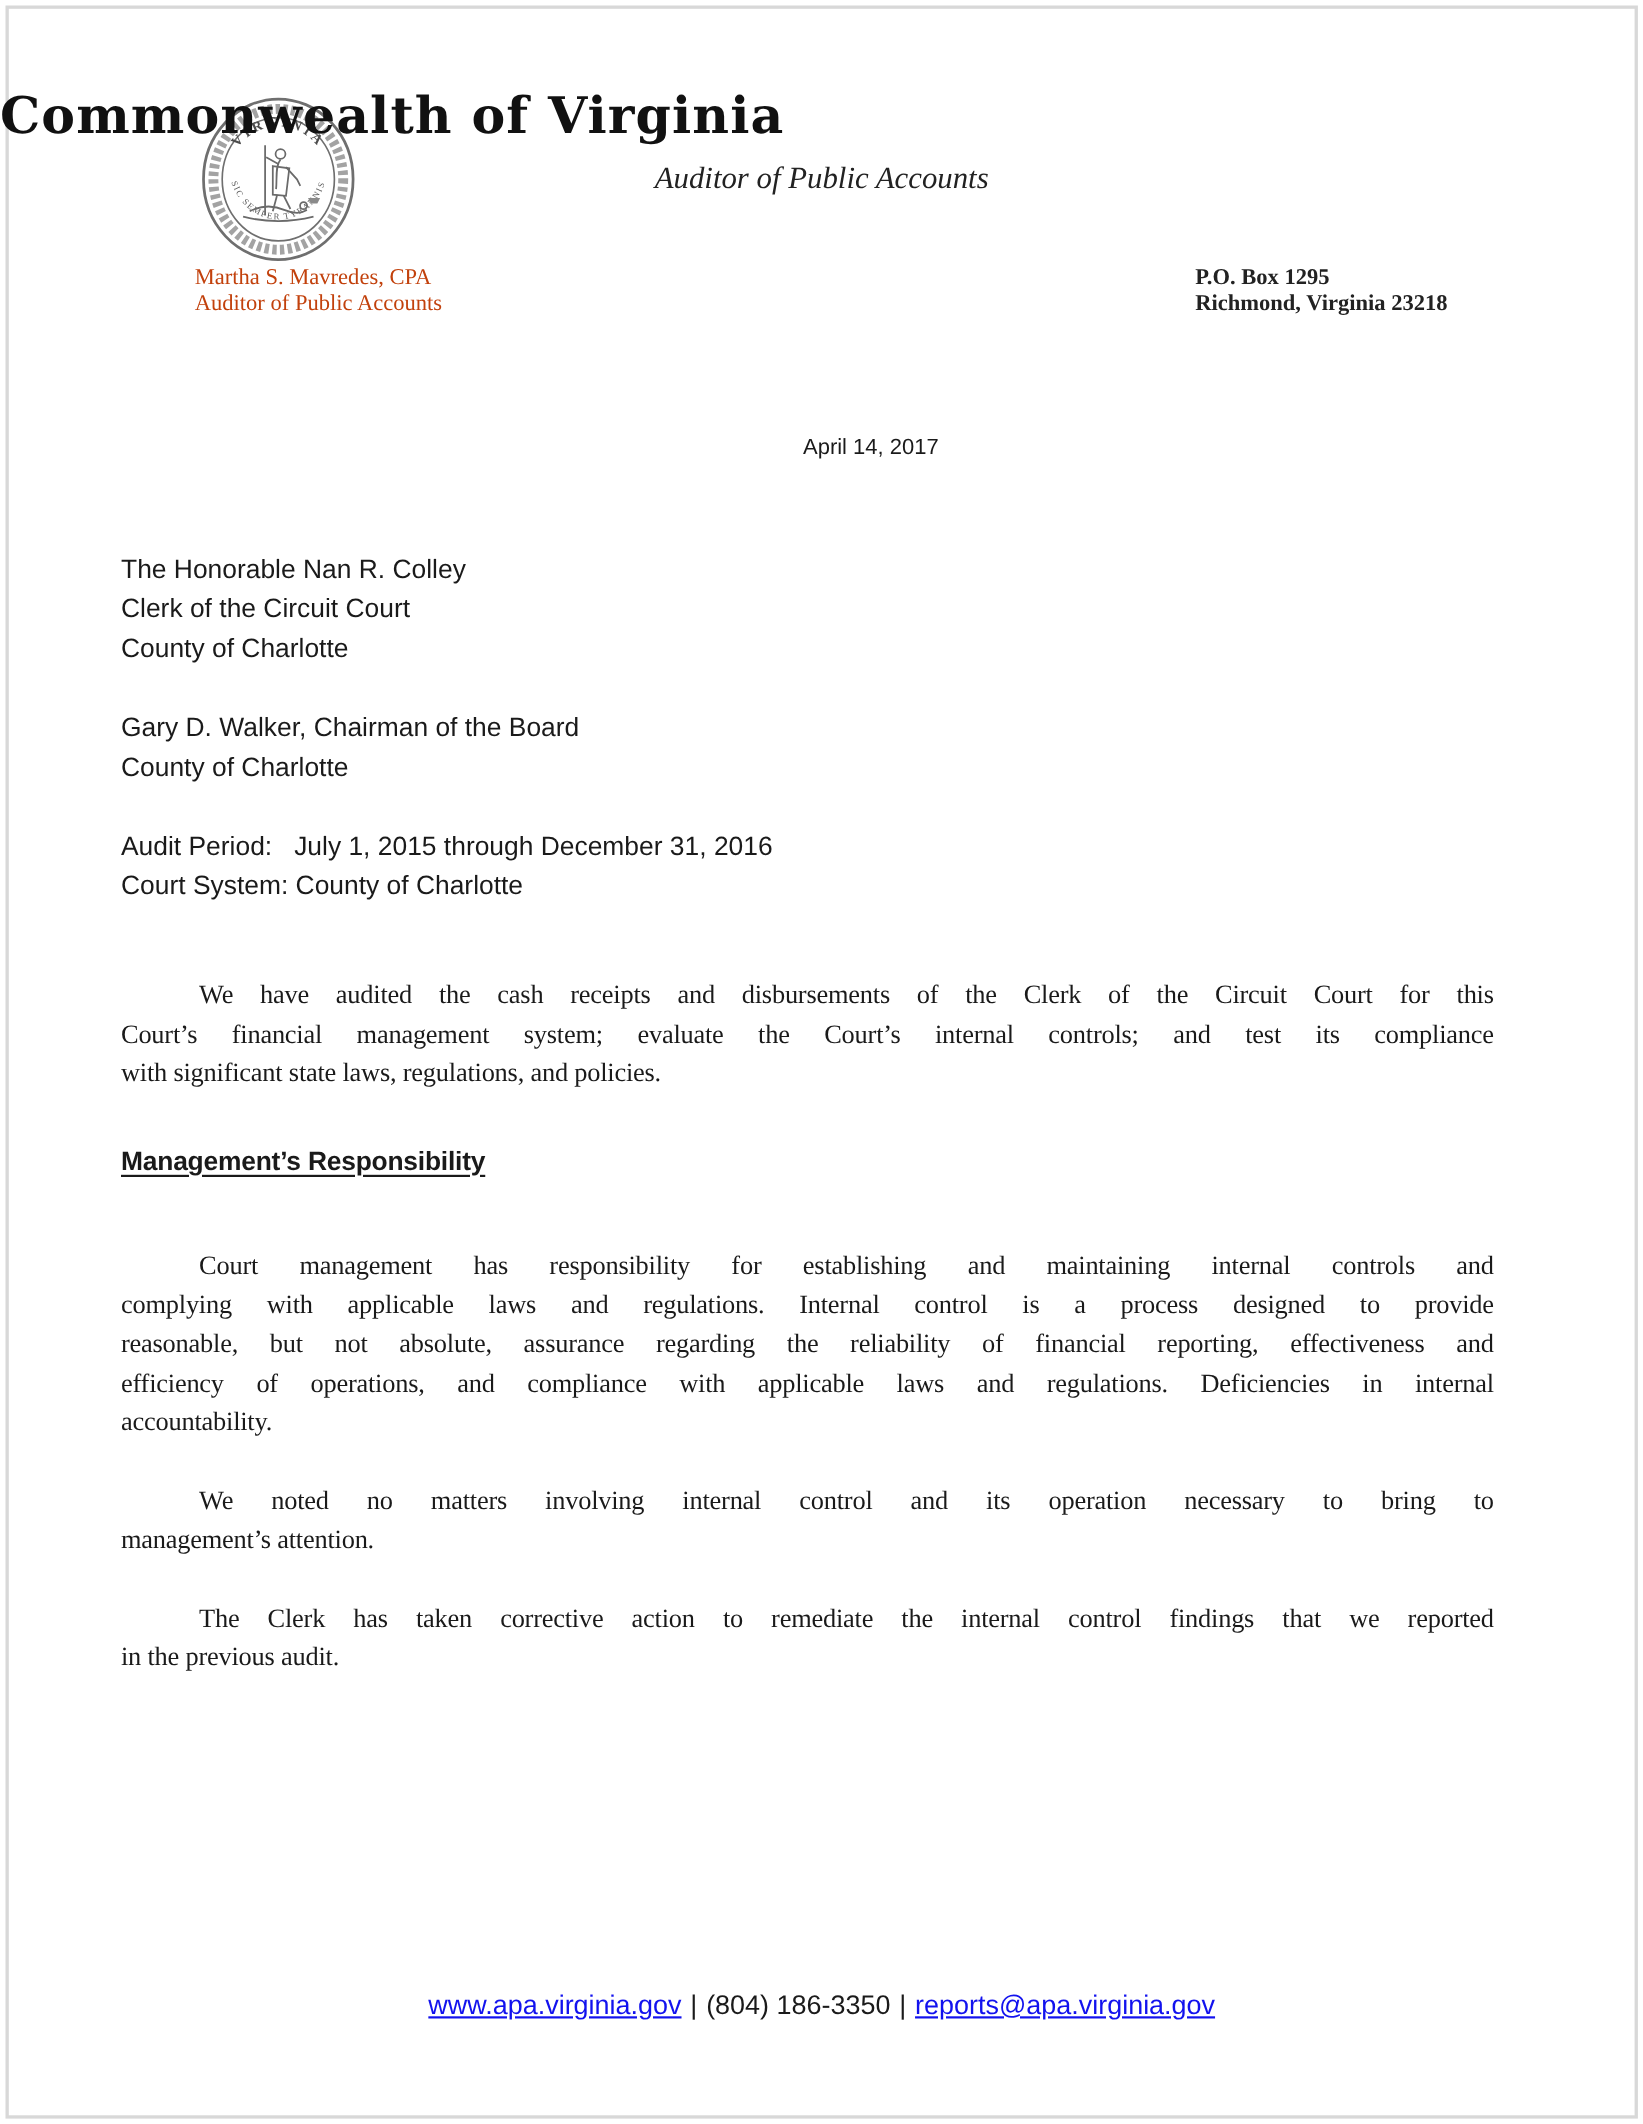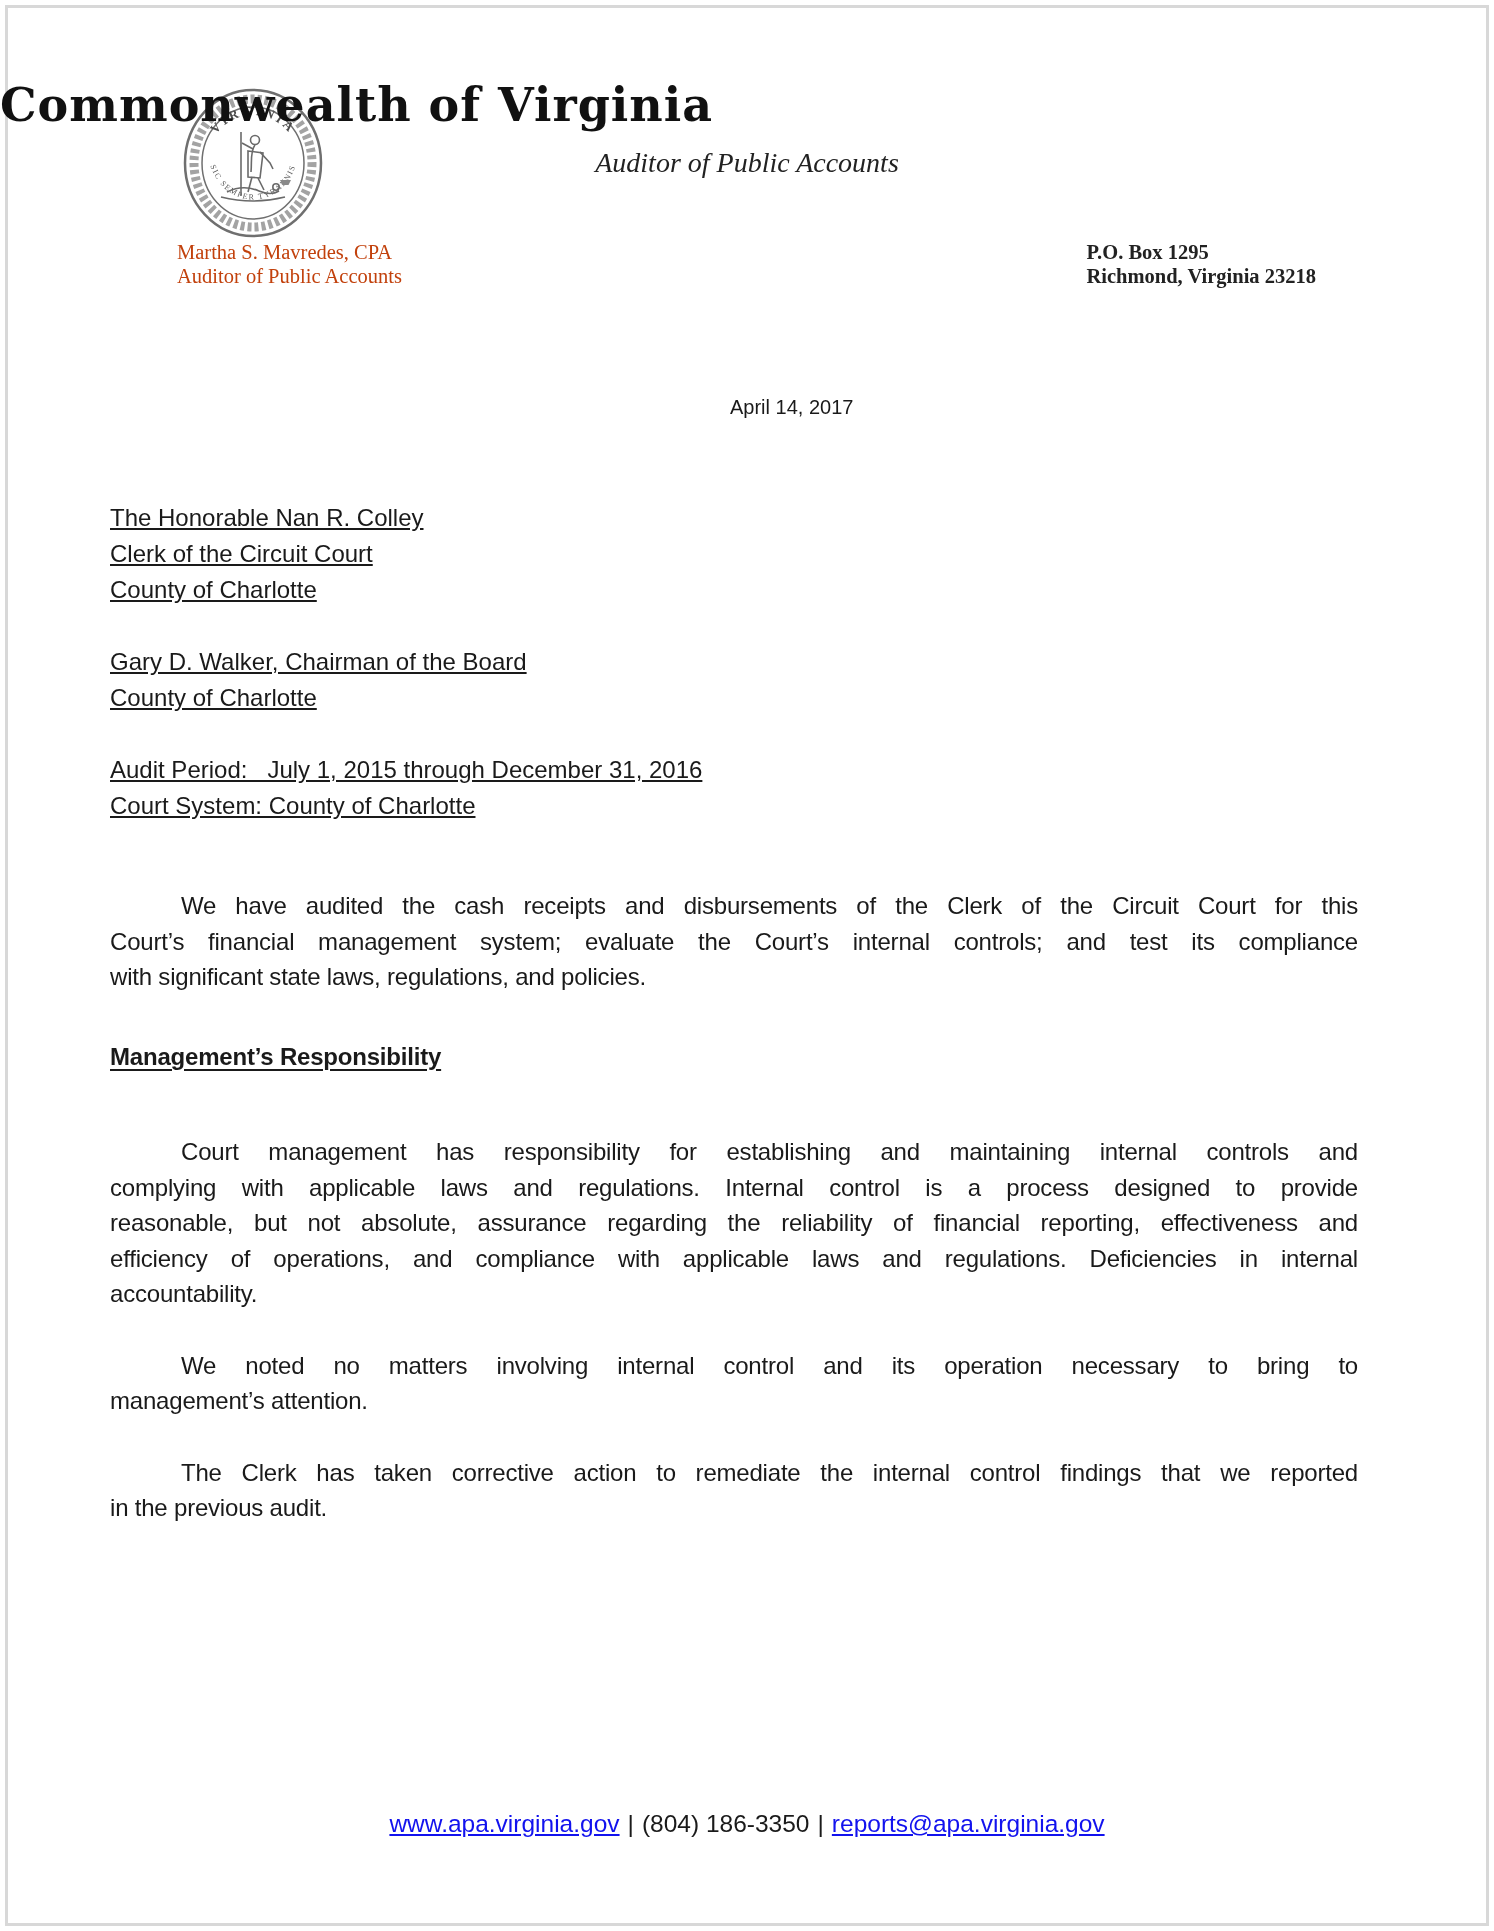--- a/index.html
+++ b/index.html
@@ -77,37 +77,37 @@
     left: 730px;
     top: 396px;
     font-size: 20px;
   }
   .letter-blocks {
     position: absolute;
     left: 110px;
     top: 500px;
     font-size: 24px;
     line-height: 36px;
-    text-decoration: underline;
   }
   .letter-blocks .block { margin-bottom: 36px; }
   .letter-blocks .block div { white-space: pre-wrap; }
 
   .body-text {
     position: absolute;
     left: 110px;
     top: 888px;
     width: 1248px;
     font-size: 24px;
     line-height: 35.5px;
     letter-spacing: -0.2px;
   }
   .jline {
     text-align: justify;
     text-align-last: justify;
+    font-family: Liberation Serif, serif;
   }
   .jline-last {
     text-align: left;
     text-align-last: left;
   }
   .first-line { padding-left: 71px; }
   .section-heading {
     margin-top: 44px;
     font-weight: bold;
     text-decoration: underline;

